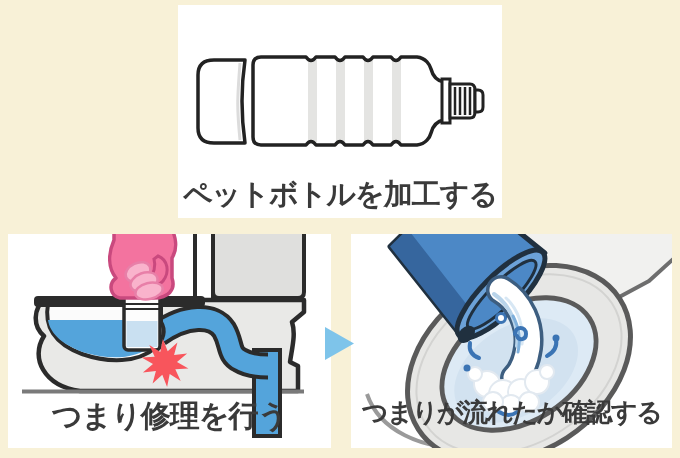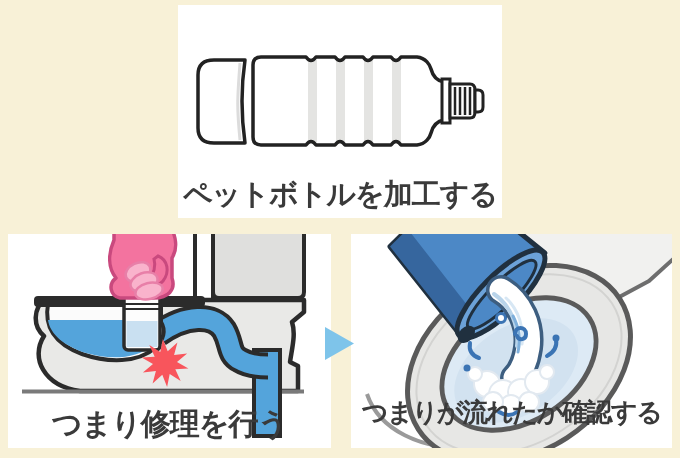--- a/index.html
+++ b/index.html
@@ -11,21 +11,21 @@
   .panel{position:absolute;background:#FFFFFF;overflow:hidden;}
   .panel-top{left:178px;top:5px;width:324px;height:213px;}
   .panel-left{left:8px;top:234px;width:323px;height:214px;}
   .panel-right{left:351px;top:234px;width:321px;height:214px;}
   .panel svg{position:absolute;left:0;top:0;display:block;}
   .caption{
     position:absolute;left:0;right:0;text-align:center;
     font-weight:900;color:#3A3A3A;white-space:nowrap;
   }
   .caption-top{bottom:3px;font-size:29px;letter-spacing:-1px;}
-  .caption-left{bottom:3px;font-size:30px;letter-spacing:-1px;}
+  .caption-left{bottom:11px;font-size:30px;letter-spacing:-1px;}
   .caption-right{bottom:18px;font-size:26px;letter-spacing:-1.5px;}
   .arrow-wrap{position:absolute;left:325px;top:327px;width:29px;height:33px;}
 </style>
 </head>
 <body>
 
 <div class="canvas">
 
   <div class="panel panel-top">
     <svg width="324" height="213" viewBox="0 0 324 213">

